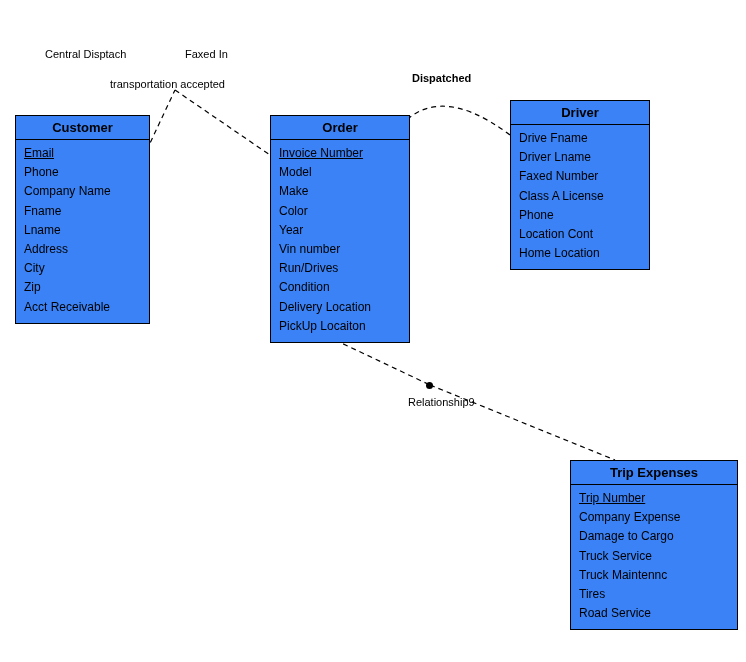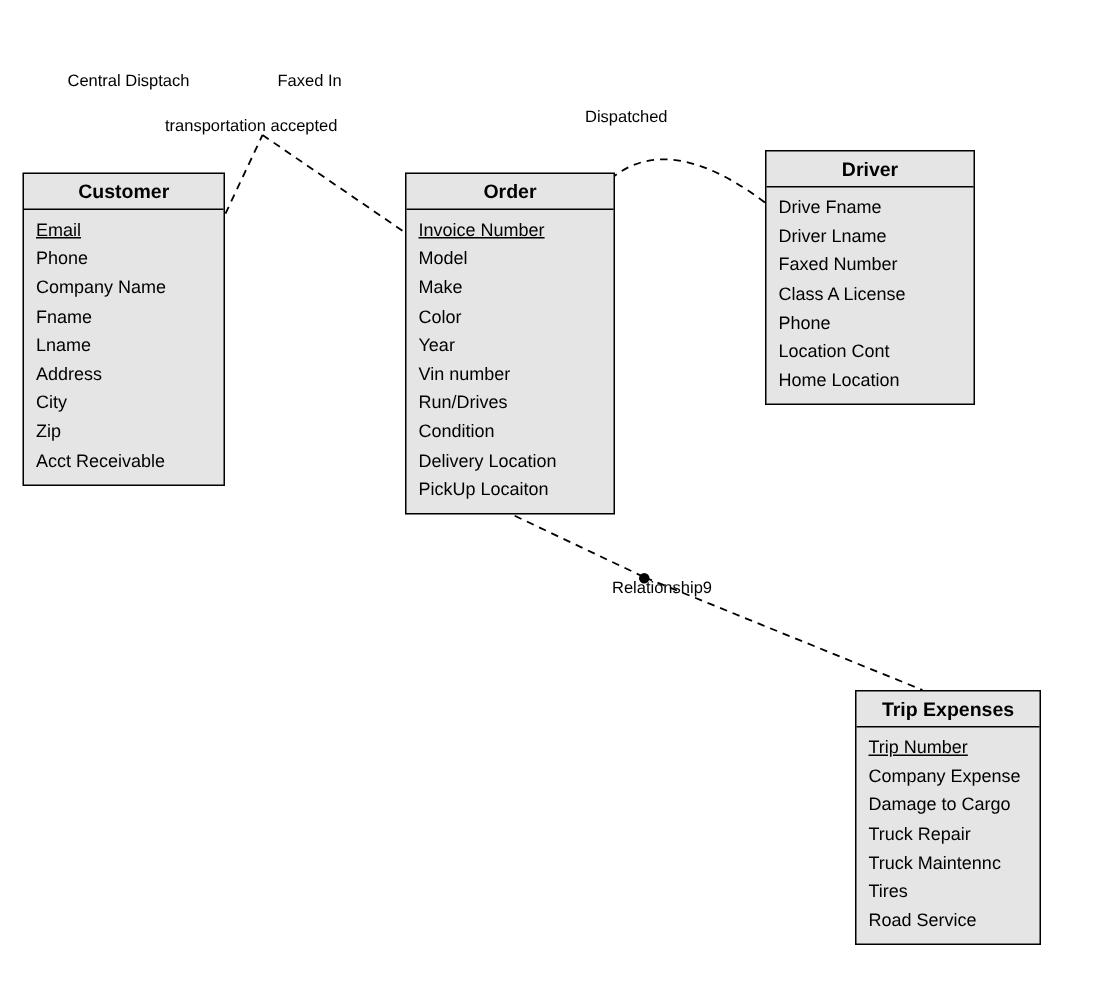--- a/index.html
+++ b/index.html
@@ -13,21 +13,21 @@
       position: relative;
     }
     .diagram-container {
       position: relative;
       width: 746px;
       height: 662px;
     }
     .entity-box {
       position: absolute;
       border: 1.5px solid #000;
-      background: #e5e5e5;
+      background: #3b82f6;
       min-width: 110px;
     }
     .entity-title {
       font-weight: bold;
       font-size: 13px;
       text-align: center;
       padding: 4px 6px;
       border-bottom: 1.5px solid #000;
     }
     .entity-fields {
@@ -75,22 +75,22 @@
 
     <line x1="335" y1="340" x2="430" y2="385" stroke="#000" stroke-width="1.2" stroke-dasharray="5,4"></line>
     <line x1="430" y1="385" x2="615" y2="460" stroke="#000" stroke-width="1.2" stroke-dasharray="5,4"></line>
   </svg>
 
   <div class="dot" style="left:426px; top:382px;"></div>
 
   <div class="label-text" style="left:45px; top:48px;">Central Disptach</div>
   <div class="label-text" style="left:185px; top:48px;text-align:right;">Faxed In</div>
   <div class="label-text" style="left:110px; top:78px;">transportation accepted</div>
-  <div class="label-text" style="left:390px; top:72px;">Dispatched</div>
-  <div class="label-text" style="left:408px; top:386px;">Relationship9</div>
+  <div class="label-text" style="left:412px; top:72px;font-weight:bold;">Dispatched</div>
+  <div class="label-text" style="left:408px; top:396px;">Relationship9</div>
 
   <div class="entity-box" style="left:15px; top:115px; width:135px;">
     <div class="entity-title">Customer</div>
     <div class="entity-fields">
       <div class="field-underline">Email</div>
       <div>Phone</div>
       <div>Company Name</div>
       <div>Fname</div>
       <div>Lname</div>
       <div>Address</div>
@@ -122,26 +122,26 @@
       <div>Drive Fname</div>
       <div>Driver Lname</div>
       <div>Faxed Number</div>
       <div>Class A License</div>
       <div>Phone</div>
       <div>Location Cont</div>
       <div>Home Location</div>
     </div>
   </div>
 
-  <div class="entity-box" style="left:570px; top:460px; width:124px;">
+  <div class="entity-box" style="left:570px; top:460px; width:168px;">
     <div class="entity-title">Trip Expenses</div>
     <div class="entity-fields">
       <div class="field-underline">Trip Number</div>
       <div>Company Expense</div>
       <div>Damage to Cargo</div>
-      <div>Truck Repair</div>
+      <div>Truck Service</div>
       <div>Truck Maintennc</div>
       <div>Tires</div>
       <div>Road Service</div>
     </div>
   </div>
 
 </div>
 
 </body></html>

